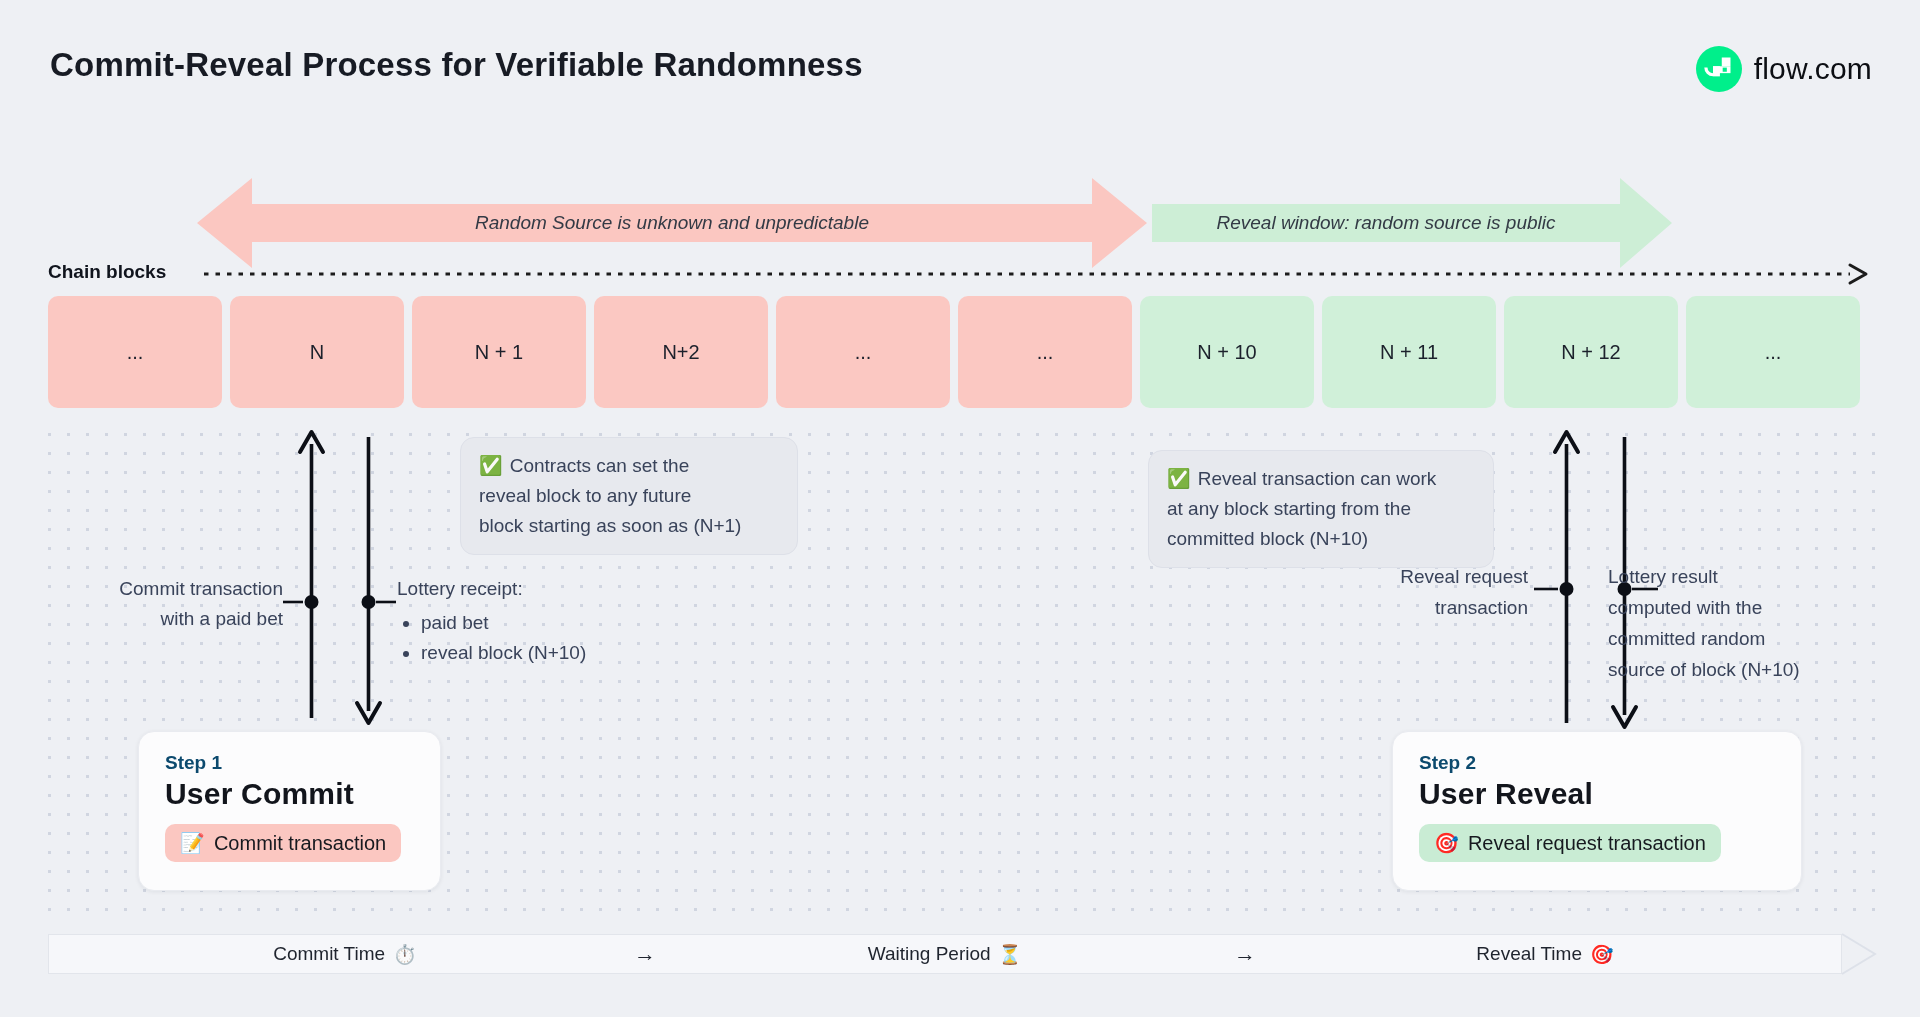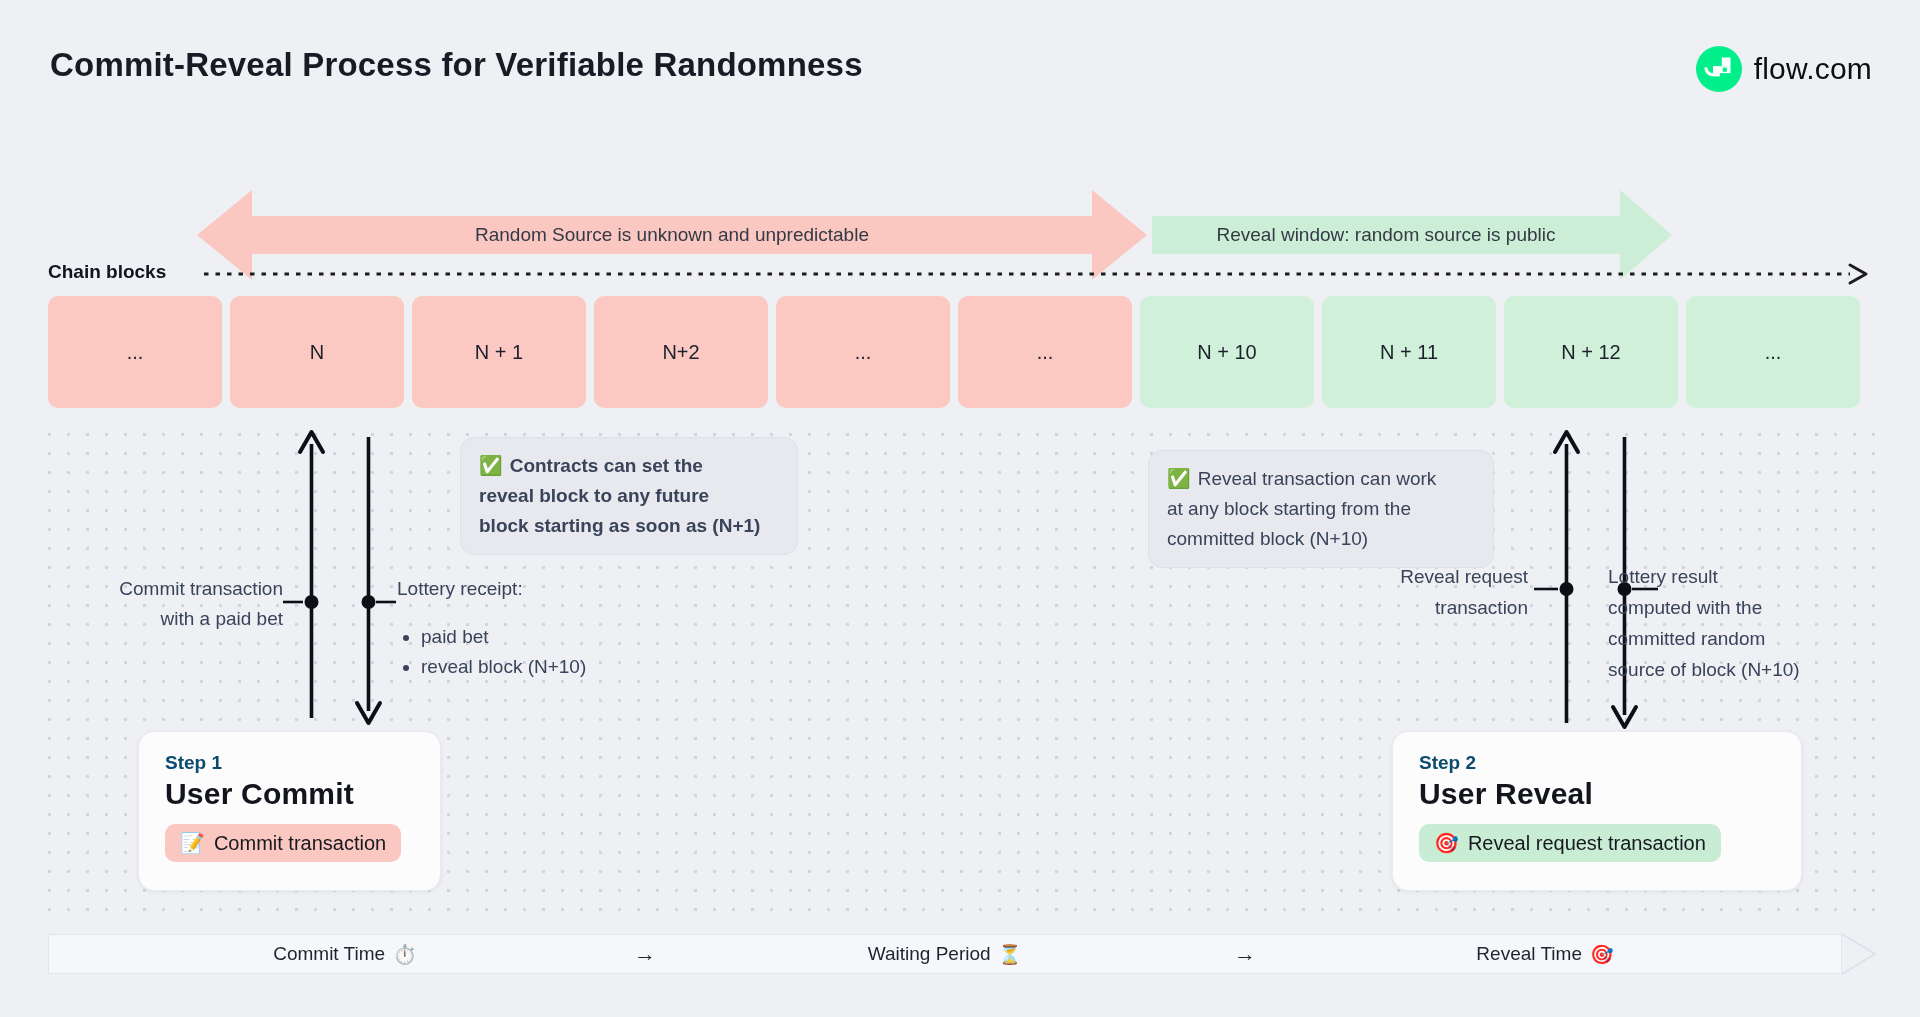--- a/index.html
+++ b/index.html
@@ -19,22 +19,22 @@
   }
 
   
   .page-title{left:50px;top:46px;font-size:33px;font-weight:700;letter-spacing:.2px;color:#171b24;}
   .brand{right:48px;top:46px;display:flex;align-items:center;gap:12px;cursor:pointer;}
   .brand-logo{width:46px;height:46px;display:block;}
   .brand-name{font-size:30px;font-weight:400;color:#0c0e13;letter-spacing:.2px;}
 
   
   .phase-arrow{
-    top:190px;height:90px;display:flex;align-items:center;justify-content:center;
-    font-size:19px;color:#333a45;
+    top:178px;height:90px;display:flex;align-items:center;justify-content:center;
+    font-size:19px;color:#333a45;font-style:italic;
   }
   .arrow-commit{
     left:197px;width:950px;background:#fbc7c1;
     clip-path:polygon(0 50%,55px 0,55px 29%,calc(100% - 55px) 29%,calc(100% - 55px) 0,100% 50%,calc(100% - 55px) 100%,calc(100% - 55px) 71%,55px 71%,55px 100%);
   }
   .arrow-reveal{
     left:1152px;width:520px;background:#cdeed6;padding-right:52px;box-sizing:border-box;
     clip-path:polygon(0 29%,calc(100% - 52px) 29%,calc(100% - 52px) 0,100% 50%,calc(100% - 52px) 100%,calc(100% - 52px) 71%,0 71%);
   }
 
@@ -52,30 +52,30 @@
     border-radius:10px;font-size:20px;color:#1c212c;
   }
   .b-pink{background:#fbc8c2;}
   .b-green{background:#d0f0d9;}
 
   
   .note{
     background:#e7e9ee;border:1px solid #dde0e8;border-radius:14px;
     padding:13px 18px;font-size:19px;line-height:30px;color:#39435a;
   }
-  .note-1{left:460px;top:437px;width:300px;font-weight:bold;}
+  .note-1{left:460px;top:437px;width:300px;}
   .note-2{left:1148px;top:437px;width:308px;margin-top:13px;}
   .note .ico{margin-right:7px;}
   .pre{white-space:pre-line;}
 
   
   .callout{font-size:19px;line-height:30px;color:#39435a;}
   .co-commit-tx{left:48px;top:574px;width:235px;text-align:right;}
   .co-receipt{left:397px;top:574px;}
-  .co-receipt ul{margin:18px 0 0 0;padding-left:24px;}
+  .co-receipt ul{margin:4px 0 0 0;padding-left:24px;}
   .co-receipt li{line-height:30px;}
   .co-reveal-req{left:1300px;top:561px;width:228px;text-align:right;line-height:31px;}
   .co-result{left:1608px;top:561px;width:240px;line-height:31px;}
 
   
   .card{
     background:#fcfcfd;border:1px solid #e9ebf0;border-radius:16px;
     box-shadow:0 1px 4px rgba(20,24,40,.07);
     padding:20px 26px;box-sizing:border-box;height:160px;
   }

